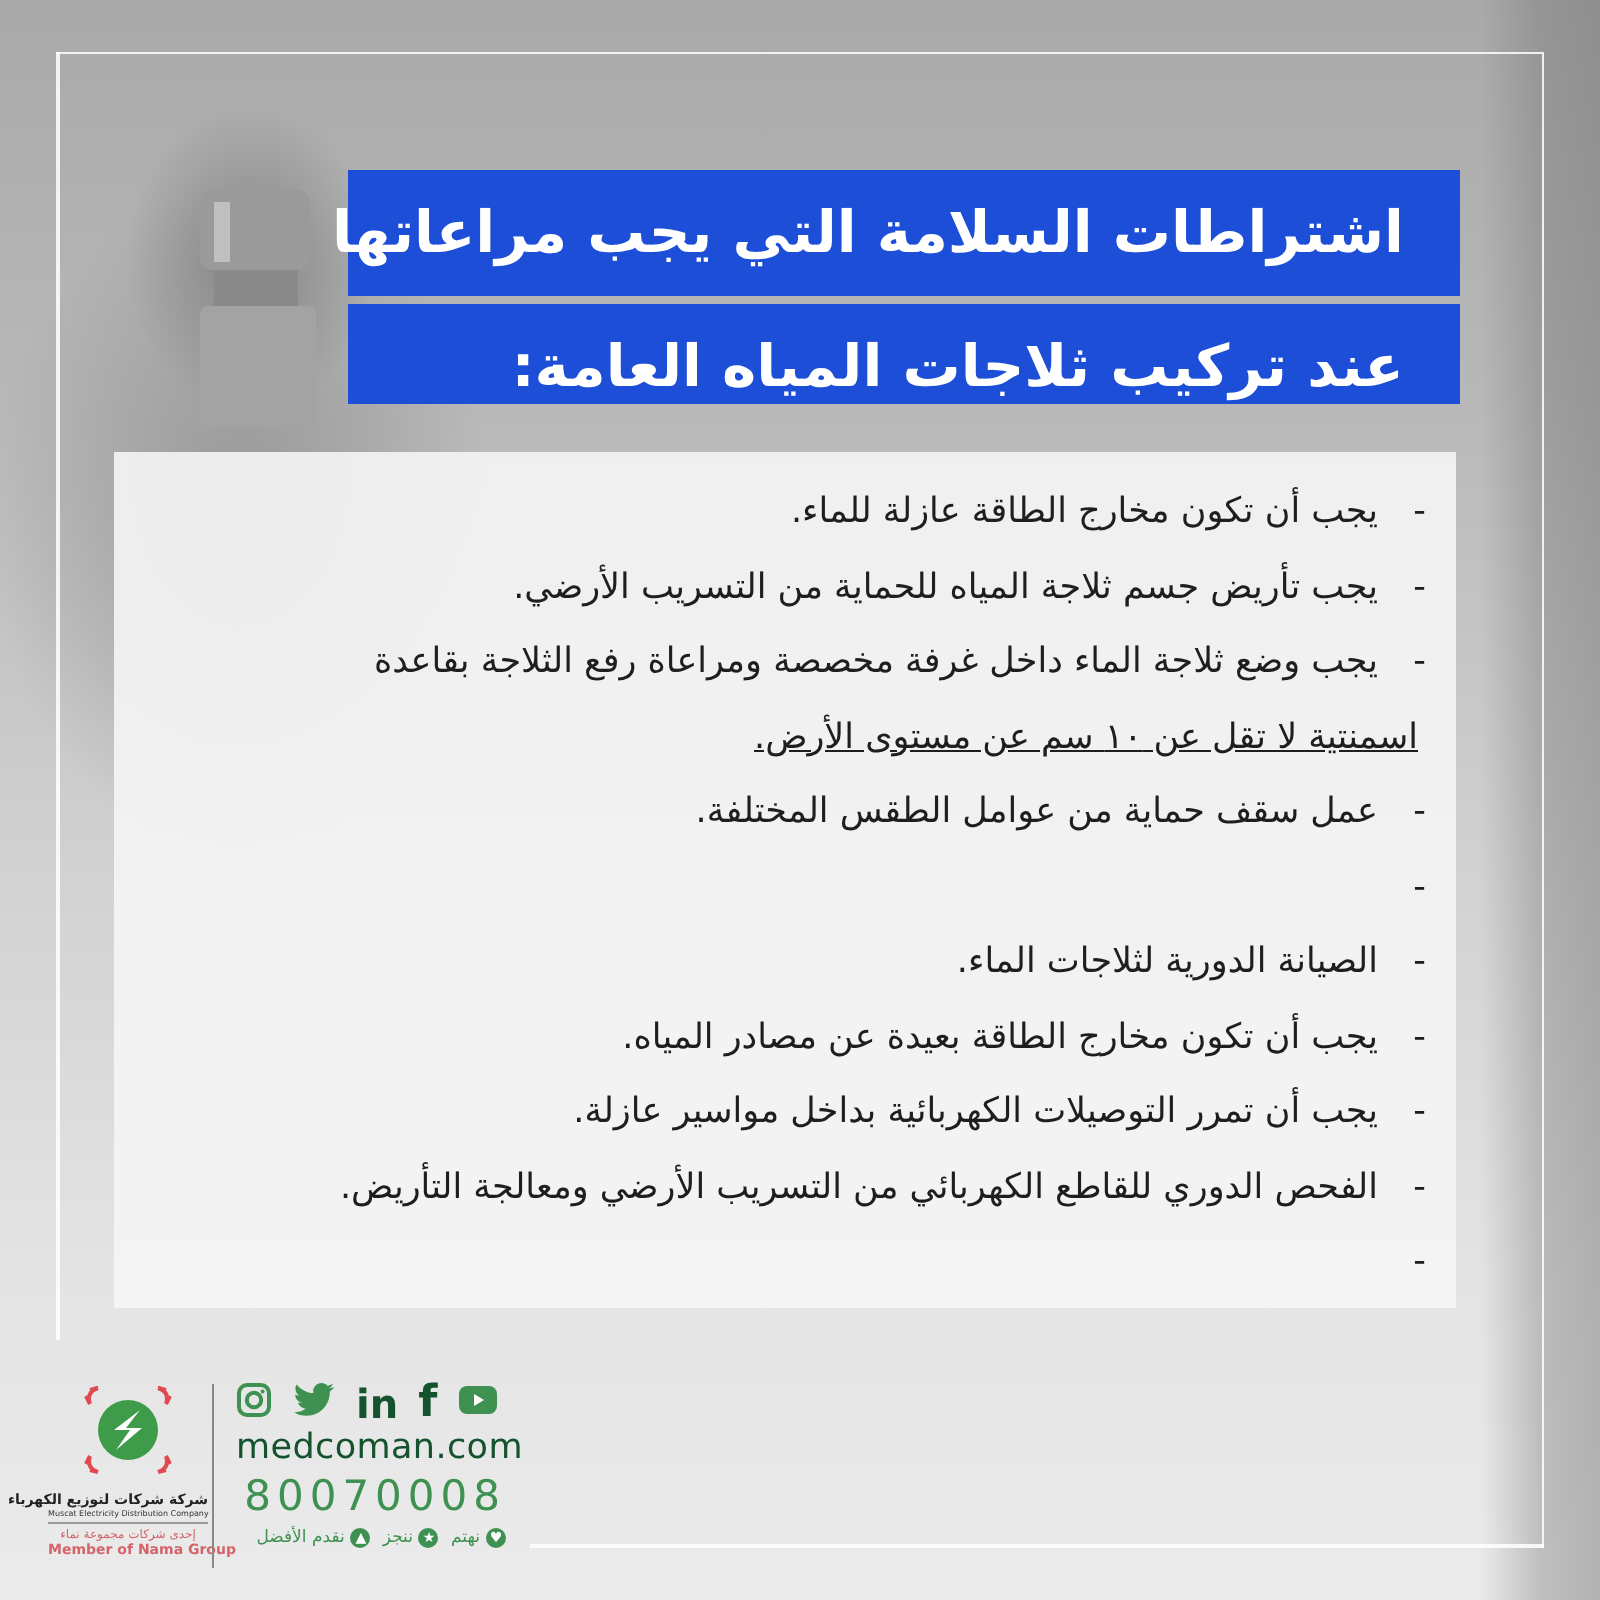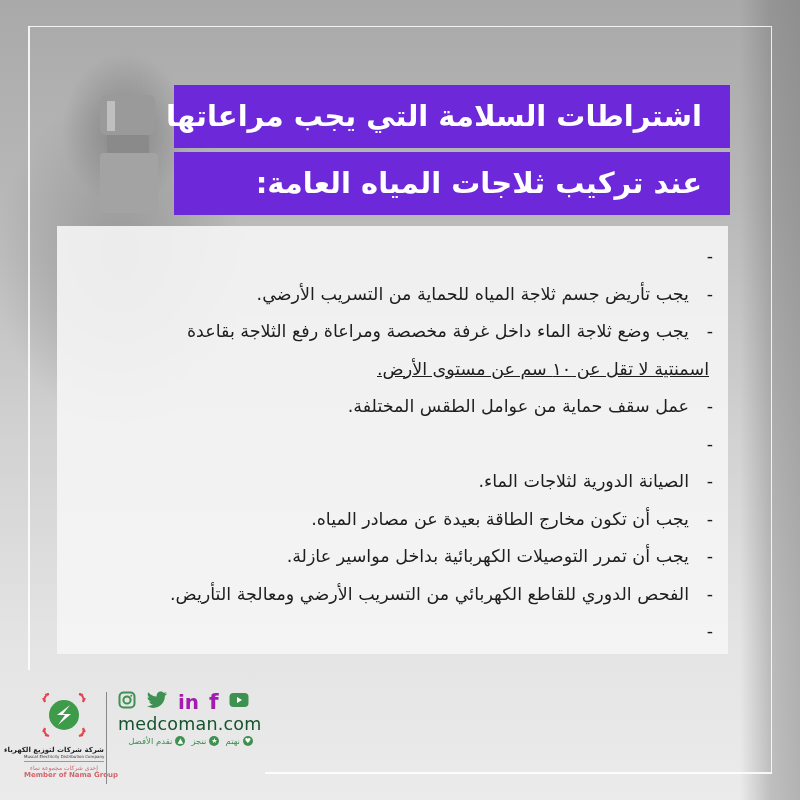--- a/index.html
+++ b/index.html
@@ -20,27 +20,27 @@
     .frame {
       position: absolute; left: 28px; top: 26px; width: 743px; height: 747px;
       border-top: 1.5px solid rgba(255,255,255,0.85);
       border-right: 1.5px solid rgba(255,255,255,0.85);
       pointer-events: none;
     }
     .frame-left { position: absolute; left: 28px; top: 26px; width: 1.5px; height: 644px; background: rgba(255,255,255,0.85); }
     .frame-bottom { position: absolute; left: 265px; top: 772px; width: 507px; height: 1.5px; background: rgba(255,255,255,0.85); }
 
     .banner {
-      position: absolute; left: 174px; width: 556px; background: #6d28d9;
+      position: absolute; left: 174px; width: 556px; background: #1d4ed8;
       color: #fff; direction: rtl; text-align: right;
       font-weight: bold; font-size: 29px; line-height: 63px;
       padding-right: 28px; box-sizing: border-box; white-space: nowrap;
     }
     .banner.b1 { top: 85px; height: 63px; }
-    .banner.b2 { top: 152px; height: 63px; text-align: right; }
+    .banner.b2 { top: 152px; height: 50px; text-align: right; }
 
     .content {
       position: absolute; left: 57px; top: 226px; width: 671px; height: 428px;
       background: rgba(245,245,245,0.9);
       direction: rtl; box-sizing: border-box; padding: 12px 13px 0 16px;
     }
     .item {
       display: flex; flex-direction: row; align-items: baseline;
       font-size: 17.5px; color: #1e1e1e; height: 37.5px; line-height: 37.5px;
       white-space: nowrap;
@@ -51,21 +51,21 @@
     .footer-logo { position: absolute; left: 24px; top: 690px; width: 80px; height: 95px; text-align: center; }
     .logo-mark { position: relative; width: 50px; height: 50px; margin: 0 auto; }
     .logo-text-ar { font-size: 7px; font-weight: bold; color: #222; direction: rtl; margin-top: 2px; white-space: nowrap; }
     .logo-text-en { font-size: 4px; color: #333; white-space: nowrap; border-bottom: 0.8px solid #999; padding-bottom: 2px; }
     .logo-member-ar { font-size: 6px; color: #d4646a; direction: rtl; white-space: nowrap; margin-top: 2px; }
     .logo-member-en { font-size: 7px; font-weight: bold; color: #d4646a; white-space: nowrap; }
     .vdivider { position: absolute; left: 106px; top: 692px; width: 1px; height: 92px; background: #888; }
 
     .footer-contact { position: absolute; left: 118px; top: 690px; width: 135px; }
     .social-row { display: flex; gap: 10px; align-items: center; height: 24px; }
-    .social-row span { display: inline-block; color: #a21caf; }
+    .social-row span { display: inline-block; color: #14532d; }
     .website { color: #14532d; font-size: 17.5px; line-height: 20px; letter-spacing: 0.2px; white-space: nowrap; }
     .phone-row { display: flex; align-items: center; gap: 4px; color: #3e9150; font-size: 21px; letter-spacing: 3px; line-height: 28px; }
     .values-row { display: flex; direction: rtl; gap: 6px; align-items: center; font-size: 8.5px; color: #3e9150; margin-top: 2px; white-space: nowrap; }
     .val { display: flex; align-items: center; gap: 3px; }
     .val-icon { display: inline-flex; width: 10px; height: 10px; border-radius: 50%; background: #3e9150; color: #fff; font-size: 7px; align-items: center; justify-content: center; }
   </style>
 </head>
 <body>
 
 <div class="bg"></div>
@@ -78,20 +78,21 @@
 <div class="frame"></div>
 <div class="frame-left"></div>
 <div class="frame-bottom"></div>
 
 <div class="banner b1">اشتراطات السلامة التي يجب مراعاتها</div>
 <div class="banner b2">عند تركيب ثلاجات المياه العامة:</div>
 
 <div class="content">
   <div class="item">
       <span class="dash">-</span>
+      <span>يجب أن تكون مخارج الطاقة عازلة للماء.</span>
     </div>
   <div class="item">
       <span class="dash">-</span>
       <span>يجب تأريض جسم ثلاجة المياه للحماية من التسريب الأرضي.</span>
     </div>
   <div class="item">
       <span class="dash">-</span>
       <span>يجب وضع ثلاجة الماء داخل غرفة مخصصة ومراعاة رفع الثلاجة بقاعدة</span>
     </div>
   <div class="item">
@@ -158,20 +159,26 @@
     <span style="font-weight:bold;font-size:20px;line-height:18px;">in</span>
     <span style="font-weight:bold;font-size:22px;line-height:18px;">f</span>
     <span>
       <svg width="20" height="16" viewBox="0 0 20 16">
           <rect x="0.5" y="1" width="19" height="14" rx="4" fill="#3e9150"></rect>
           <path d="M8 5 L13 8 L8 11 Z" fill="#fff"></path>
         </svg>
     </span>
   </div>
   <div class="website">medcoman.com</div>
+  <div class="phone-row">
+    <svg width="18" height="18" viewBox="0 0 18 18">
+        <path d="M4 1 L7 1 L8 5 L6 7 C7 10 8.5 11.5 11 12.5 L13 10.5 L17 11.5 L17 14.5 C17 16 16 17 14.5 17 C7 16.5 1.5 11 1 3.5 C1 2 2 1 4 1 Z" fill="#3e9150"></path>
+      </svg>
+    <span>80070008</span>
+  </div>
   <div class="values-row">
     <div class="val">
         <span class="val-icon">♥</span>
         <span>نهتم</span>
       </div>
     <div class="val">
         <span class="val-icon">★</span>
         <span>ننجز</span>
       </div>
     <div class="val">

